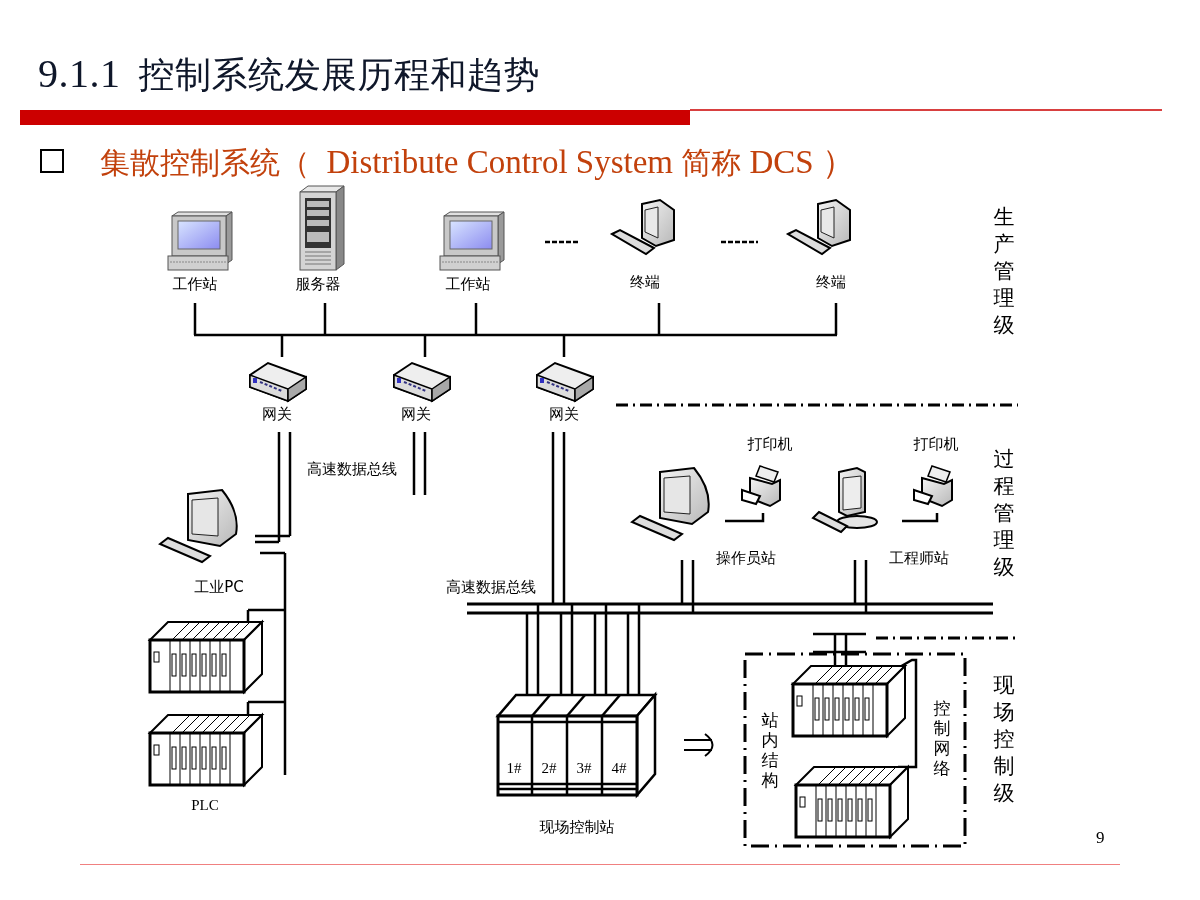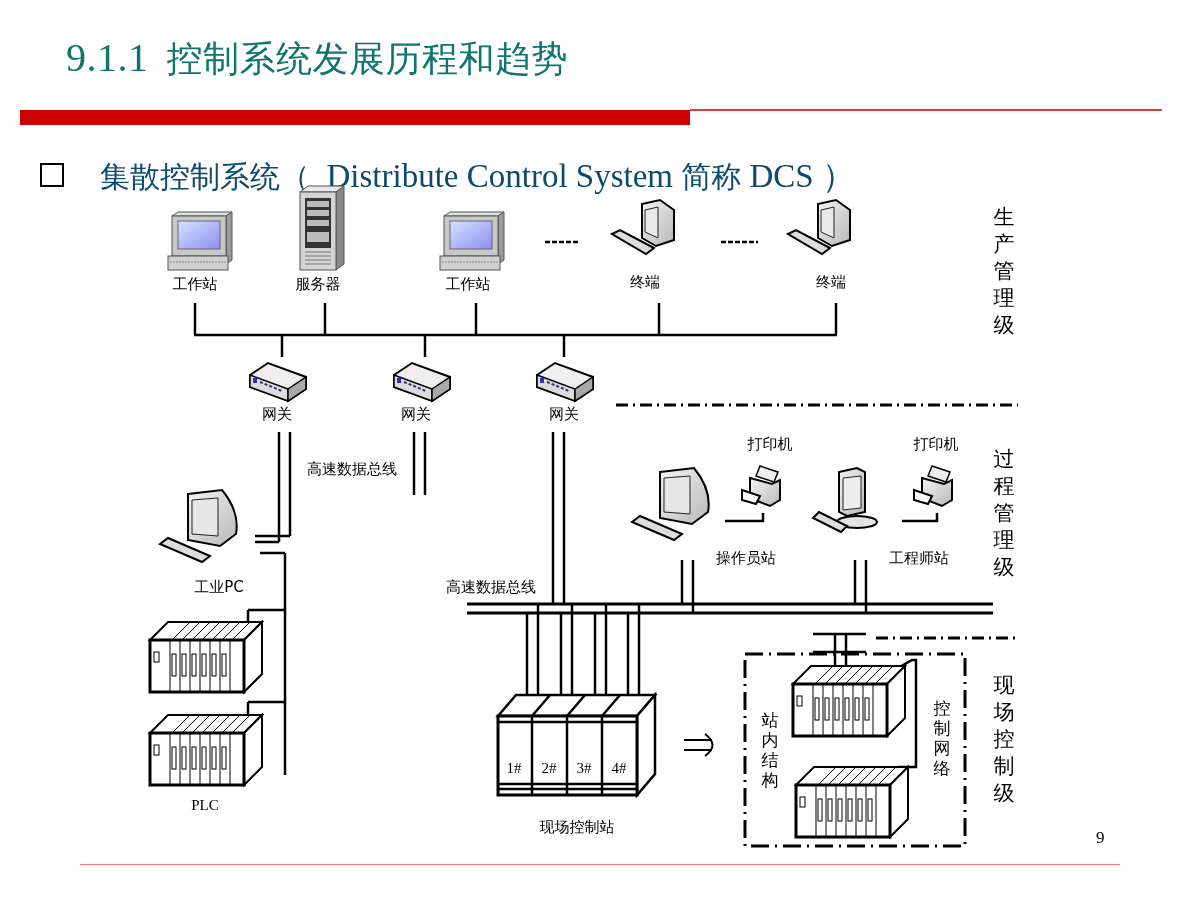--- a/index.html
+++ b/index.html
@@ -1,22 +1,22 @@
 <!DOCTYPE html>
 <html><head>
 <meta charset="utf-8">
 <style>
   html, body { margin:0; padding:0; background:#fff; }
   body { width:1200px; height:900px; position:relative; overflow:hidden; font-family:"DejaVu Sans", sans-serif; }
-  .title { position:absolute; left:38px; top:34px; font-size:40px; color:#0f766e; white-space:nowrap; letter-spacing:0.5px;margin-left:28px; }
+  .title { position:absolute; left:38px; top:50px; font-size:40px; color:#0f172a; white-space:nowrap; letter-spacing:0.5px; }
   .title .num { font-family:"Liberation Serif", serif; margin-right:18px; }
   .title .cn { font-family:"DejaVu Sans", sans-serif; font-size:36px; }
   .bar-thick { position:absolute; left:20px; top:110px; width:670px; height:15px; background:#cc0000; }
   .bar-thin { position:absolute; left:690px; top:109px; width:472px; height:2px; background:#d84040; }
-  .subtitle { position:absolute; left:40px; top:154px; white-space:nowrap; color:#0c4a6e; font-size:33px; font-family:"Liberation Serif", serif; }
+  .subtitle { position:absolute; left:40px; top:140px; white-space:nowrap; color:#c2410c; font-size:33px; font-family:"Liberation Serif", serif; }
   .subtitle .box { display:inline-block; width:20px; height:20px; border:2.5px solid #000; vertical-align:middle; margin-right:36px; position:relative; top:-4px; }
   .subtitle .cn { font-family:"DejaVu Sans", sans-serif; font-size:30px; }
   .diagram { position:absolute; left:0; top:0; }
   .lbl { font-family:"DejaVu Sans", sans-serif; font-size:15px; fill:#000; }
   .lvl { font-family:"DejaVu Sans", sans-serif; font-size:21px; fill:#000; }
   .lvl2 { font-family:"DejaVu Sans", sans-serif; font-size:17px; fill:#000; }
   .plc { font-family:"Liberation Serif", serif; font-size:15px; fill:#000; }
   .page-num { position:absolute; left:1096px; top:828px; font-family:"Liberation Serif", serif; font-size:17px; color:#000; }
   .footer-line { position:absolute; left:80px; top:864px; width:1040px; height:1px; background:#f08080; }
 </style>

